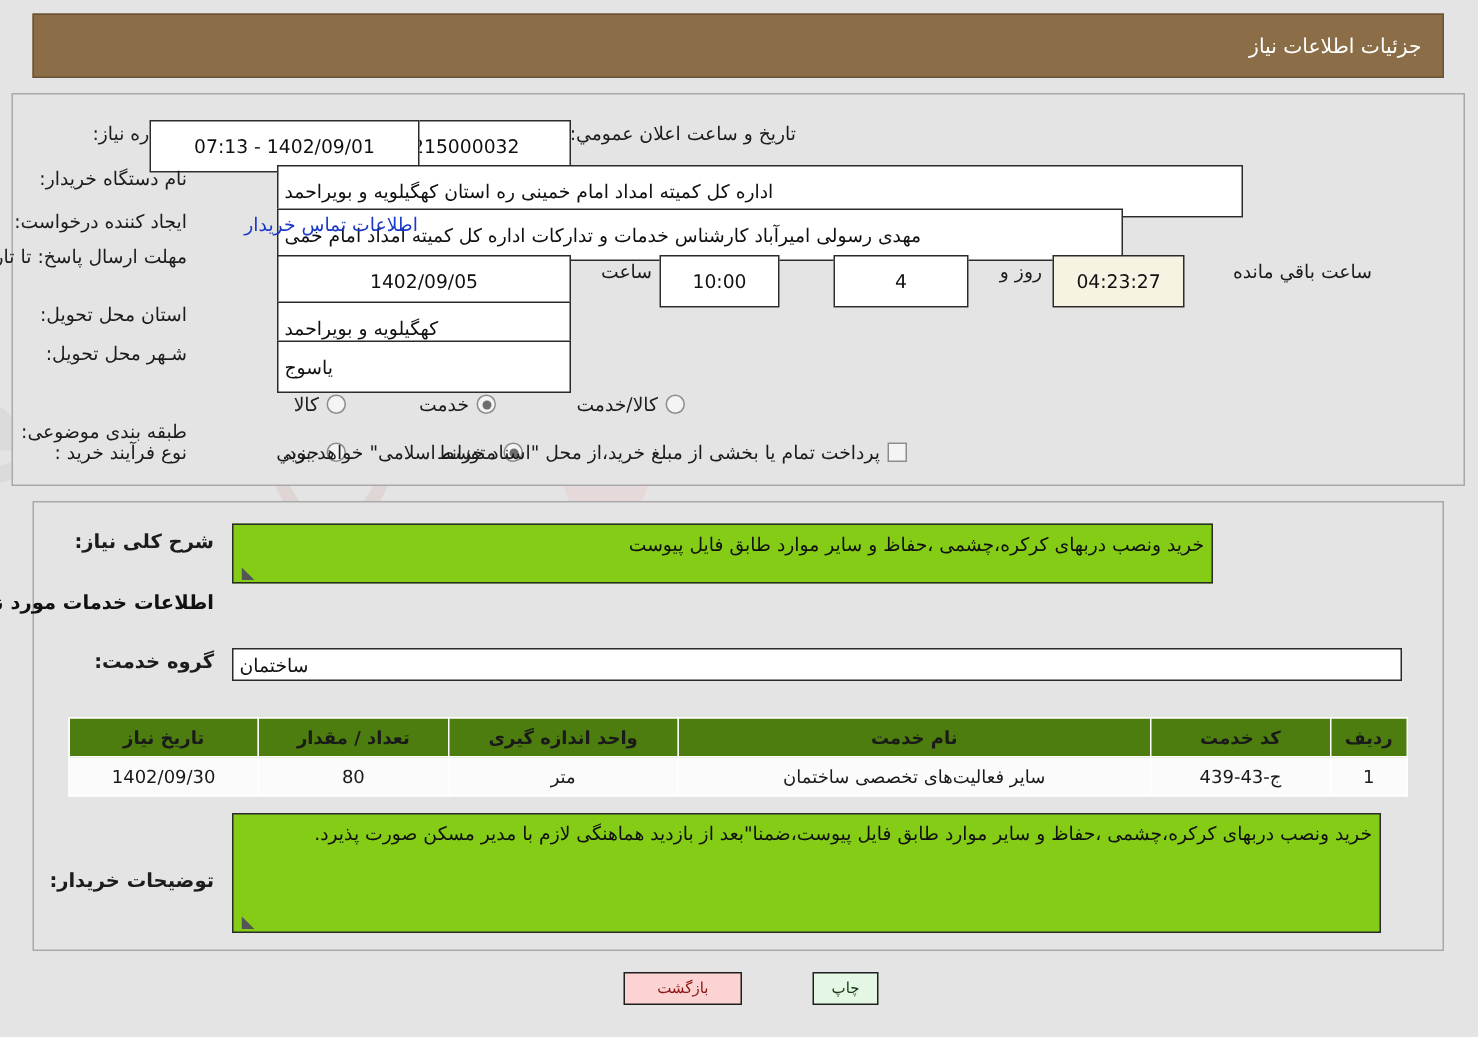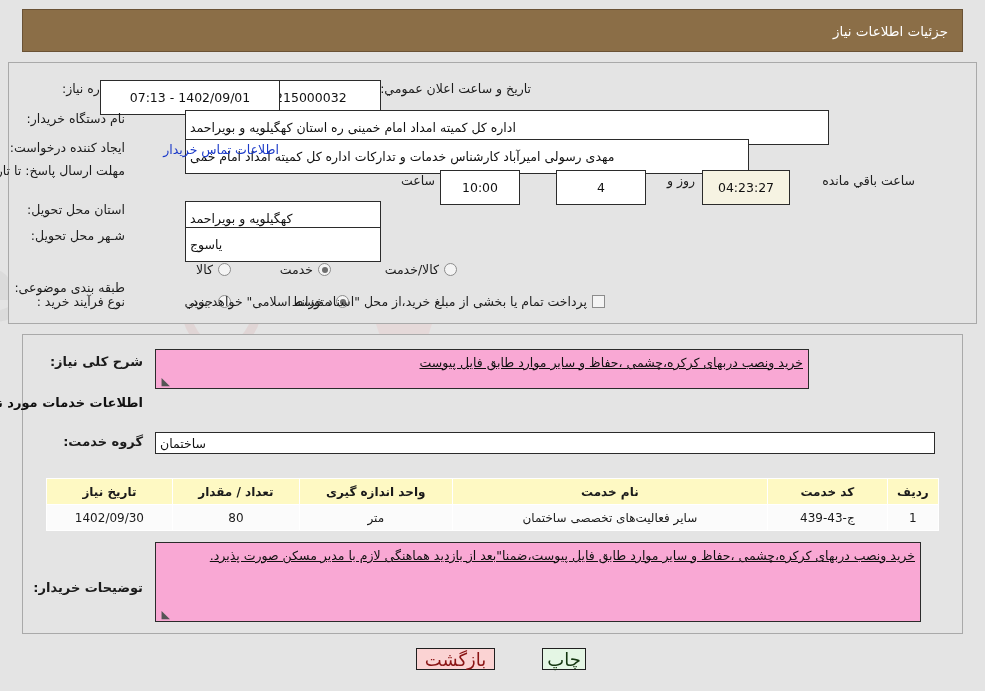--- a/index.html
+++ b/index.html
@@ -125,31 +125,30 @@
   .chk {
     width: 13px; height: 13px;
     border: 1px solid #8c8c8c;
     background: #f4f4f4;
     box-sizing: border-box;
     flex: 0 0 auto;
   }
 
   
   .ta {
-    background: #f9a8d4;
+    background: #84cc16;
     border: 1px solid #2b2b2b;
     box-sizing: border-box;
     font-size: 12.5px;
     color: #101010;
     padding: 3px 5px;
     line-height: 19px;
     position: relative;
     overflow: hidden;
     text-align: right;
-    text-decoration: underline;
   }
   .ta .grip {
     position: absolute;
     left: 2px; bottom: 0px;
     width: 12px; height: 12px;
     color: #555;
     font-size: 11px;
     line-height: 12px;
   }
 
@@ -164,21 +163,21 @@
 
   
   .tbl {
     position: absolute;
     border-collapse: collapse;
     font-size: 12px;
     background: #ffffff;
     border: 1px solid #bdbdbd;
   }
   .tbl th {
-    background: #fef9c3;
+    background: #4d7c0f;
     color: #1a1a1a;
     font-weight: bold;
     border: 1px solid #ffffff;
     height: 25px;
     padding: 0 6px;
     text-align: center;
     white-space: nowrap;
   }
   .tbl td {
     background: #fbfbfb;
@@ -189,21 +188,21 @@
     text-align: center;
     white-space: nowrap;
   }
 
   
   .btn {
     position: absolute;
     height: 22px;
     border: 1px solid #1f1f1f;
     box-sizing: border-box;
-    font-size: 18px;
+    font-size: 10px;
     display: flex;
     align-items: center;
     justify-content: center;
     cursor: pointer;
     font-family: inherit;
     padding: 0;
   }
   #btn-print  { background: #e4f6e4; color: #13350f; }
   #btn-back   { background: #fbd3d3; color: #8a1414; }
 </style>
@@ -241,20 +240,21 @@
 
   <div class="row" style="right:860px; top:140px;">
     <span class="lbl">ایجاد کننده درخواست:</span>
   </div>
   <div class="fld right" style="position:absolute; right:236px; top:139px; width:564px;">مهدی رسولی امیرآباد کارشناس خدمات و تدارکات اداره کل کمیته امداد امام خمی</div>
   <a class="link" style="position:absolute; right:706px; top:142px;" href="#">اطلاعات تماس خریدار</a>
 
   <div class="row" style="right:860px; top:163px; width:118px; display:block;">
     <span class="lbl two-line" style="display:block;">مهلت ارسال پاسخ: تا تاریخ:</span>
   </div>
+  <div class="fld center" style="position:absolute; right:604px; top:170px; width:196px;">1402/09/05</div>
   <span class="inline-txt" style="position:absolute; right:550px; top:173px;">ساعت</span>
   <div class="fld center" style="position:absolute; right:465px; top:170px; width:80px;">10:00</div>
   <div class="fld center" style="position:absolute; right:339px; top:170px; width:90px;">4</div>
   <span class="inline-txt" style="position:absolute; right:290px; top:173px;">روز و</span>
   <div class="fld center cream" style="position:absolute; right:195px; top:170px; width:88px;">04:23:27</div>
   <span class="inline-txt" style="position:absolute; right:70px; top:173px;">ساعت باقي مانده</span>
 
   <div class="row" style="right:860px; top:202px;">
     <span class="lbl">استان محل تحویل:</span>
   </div>

